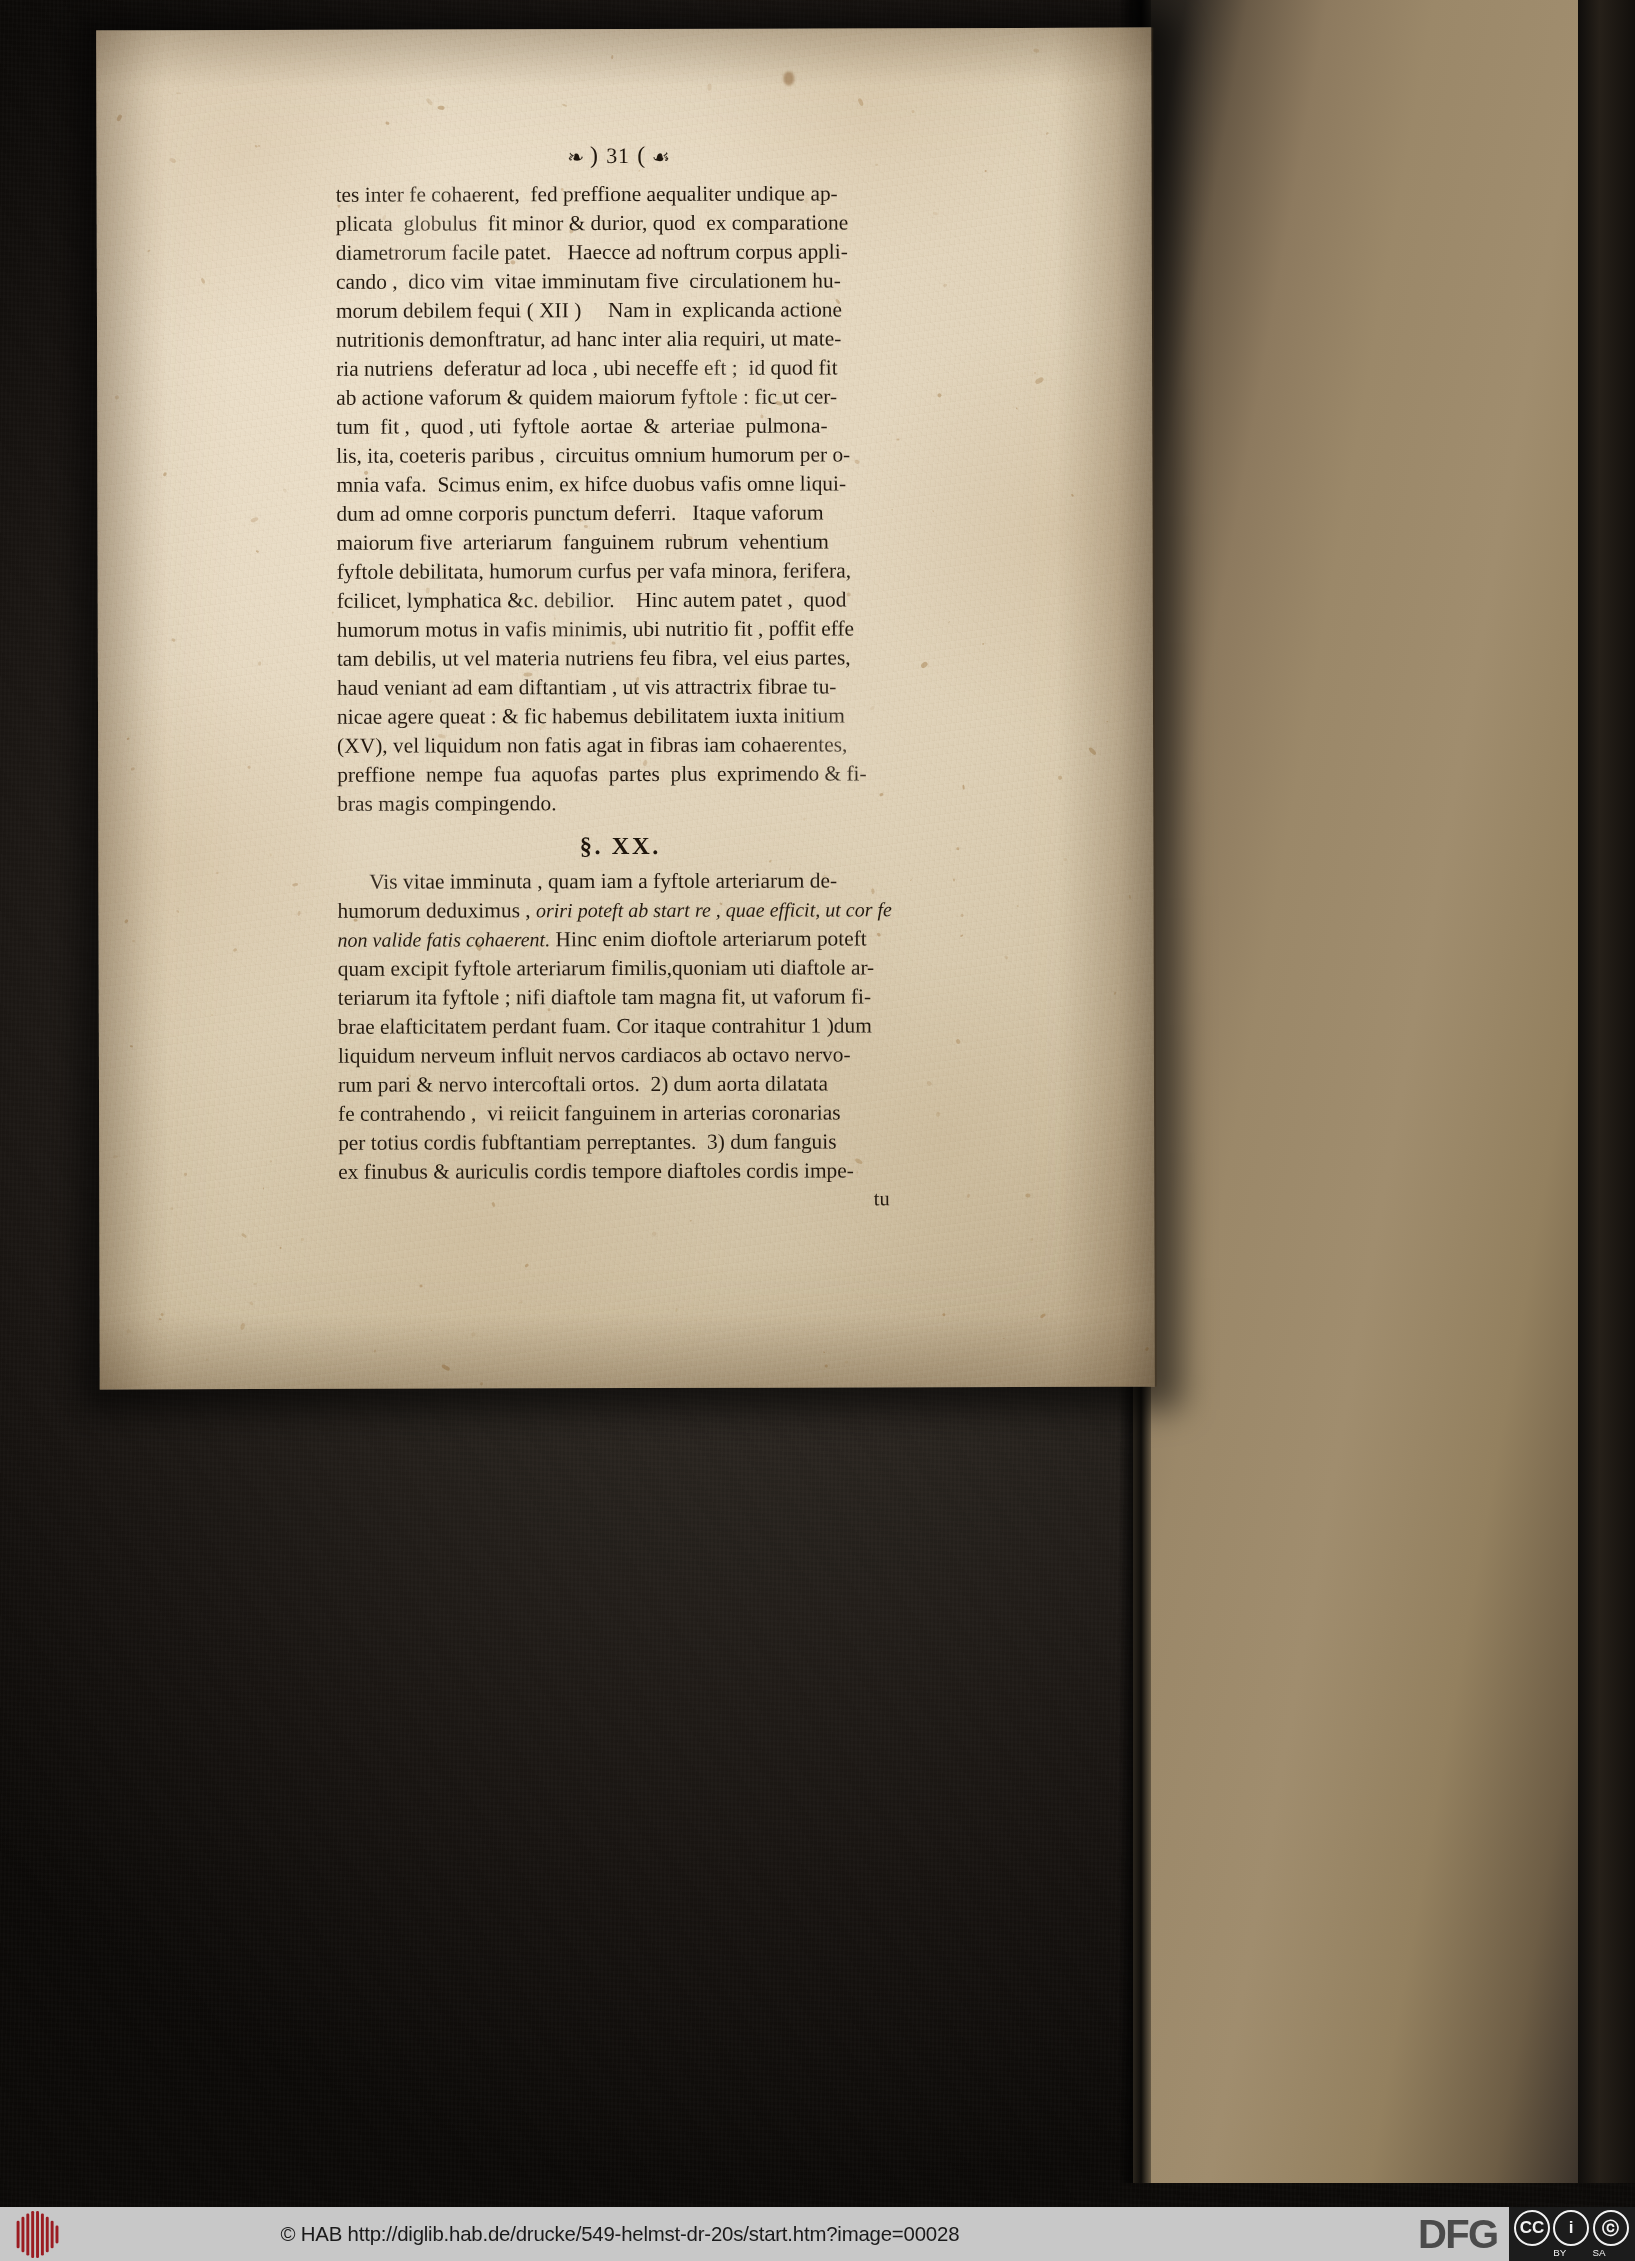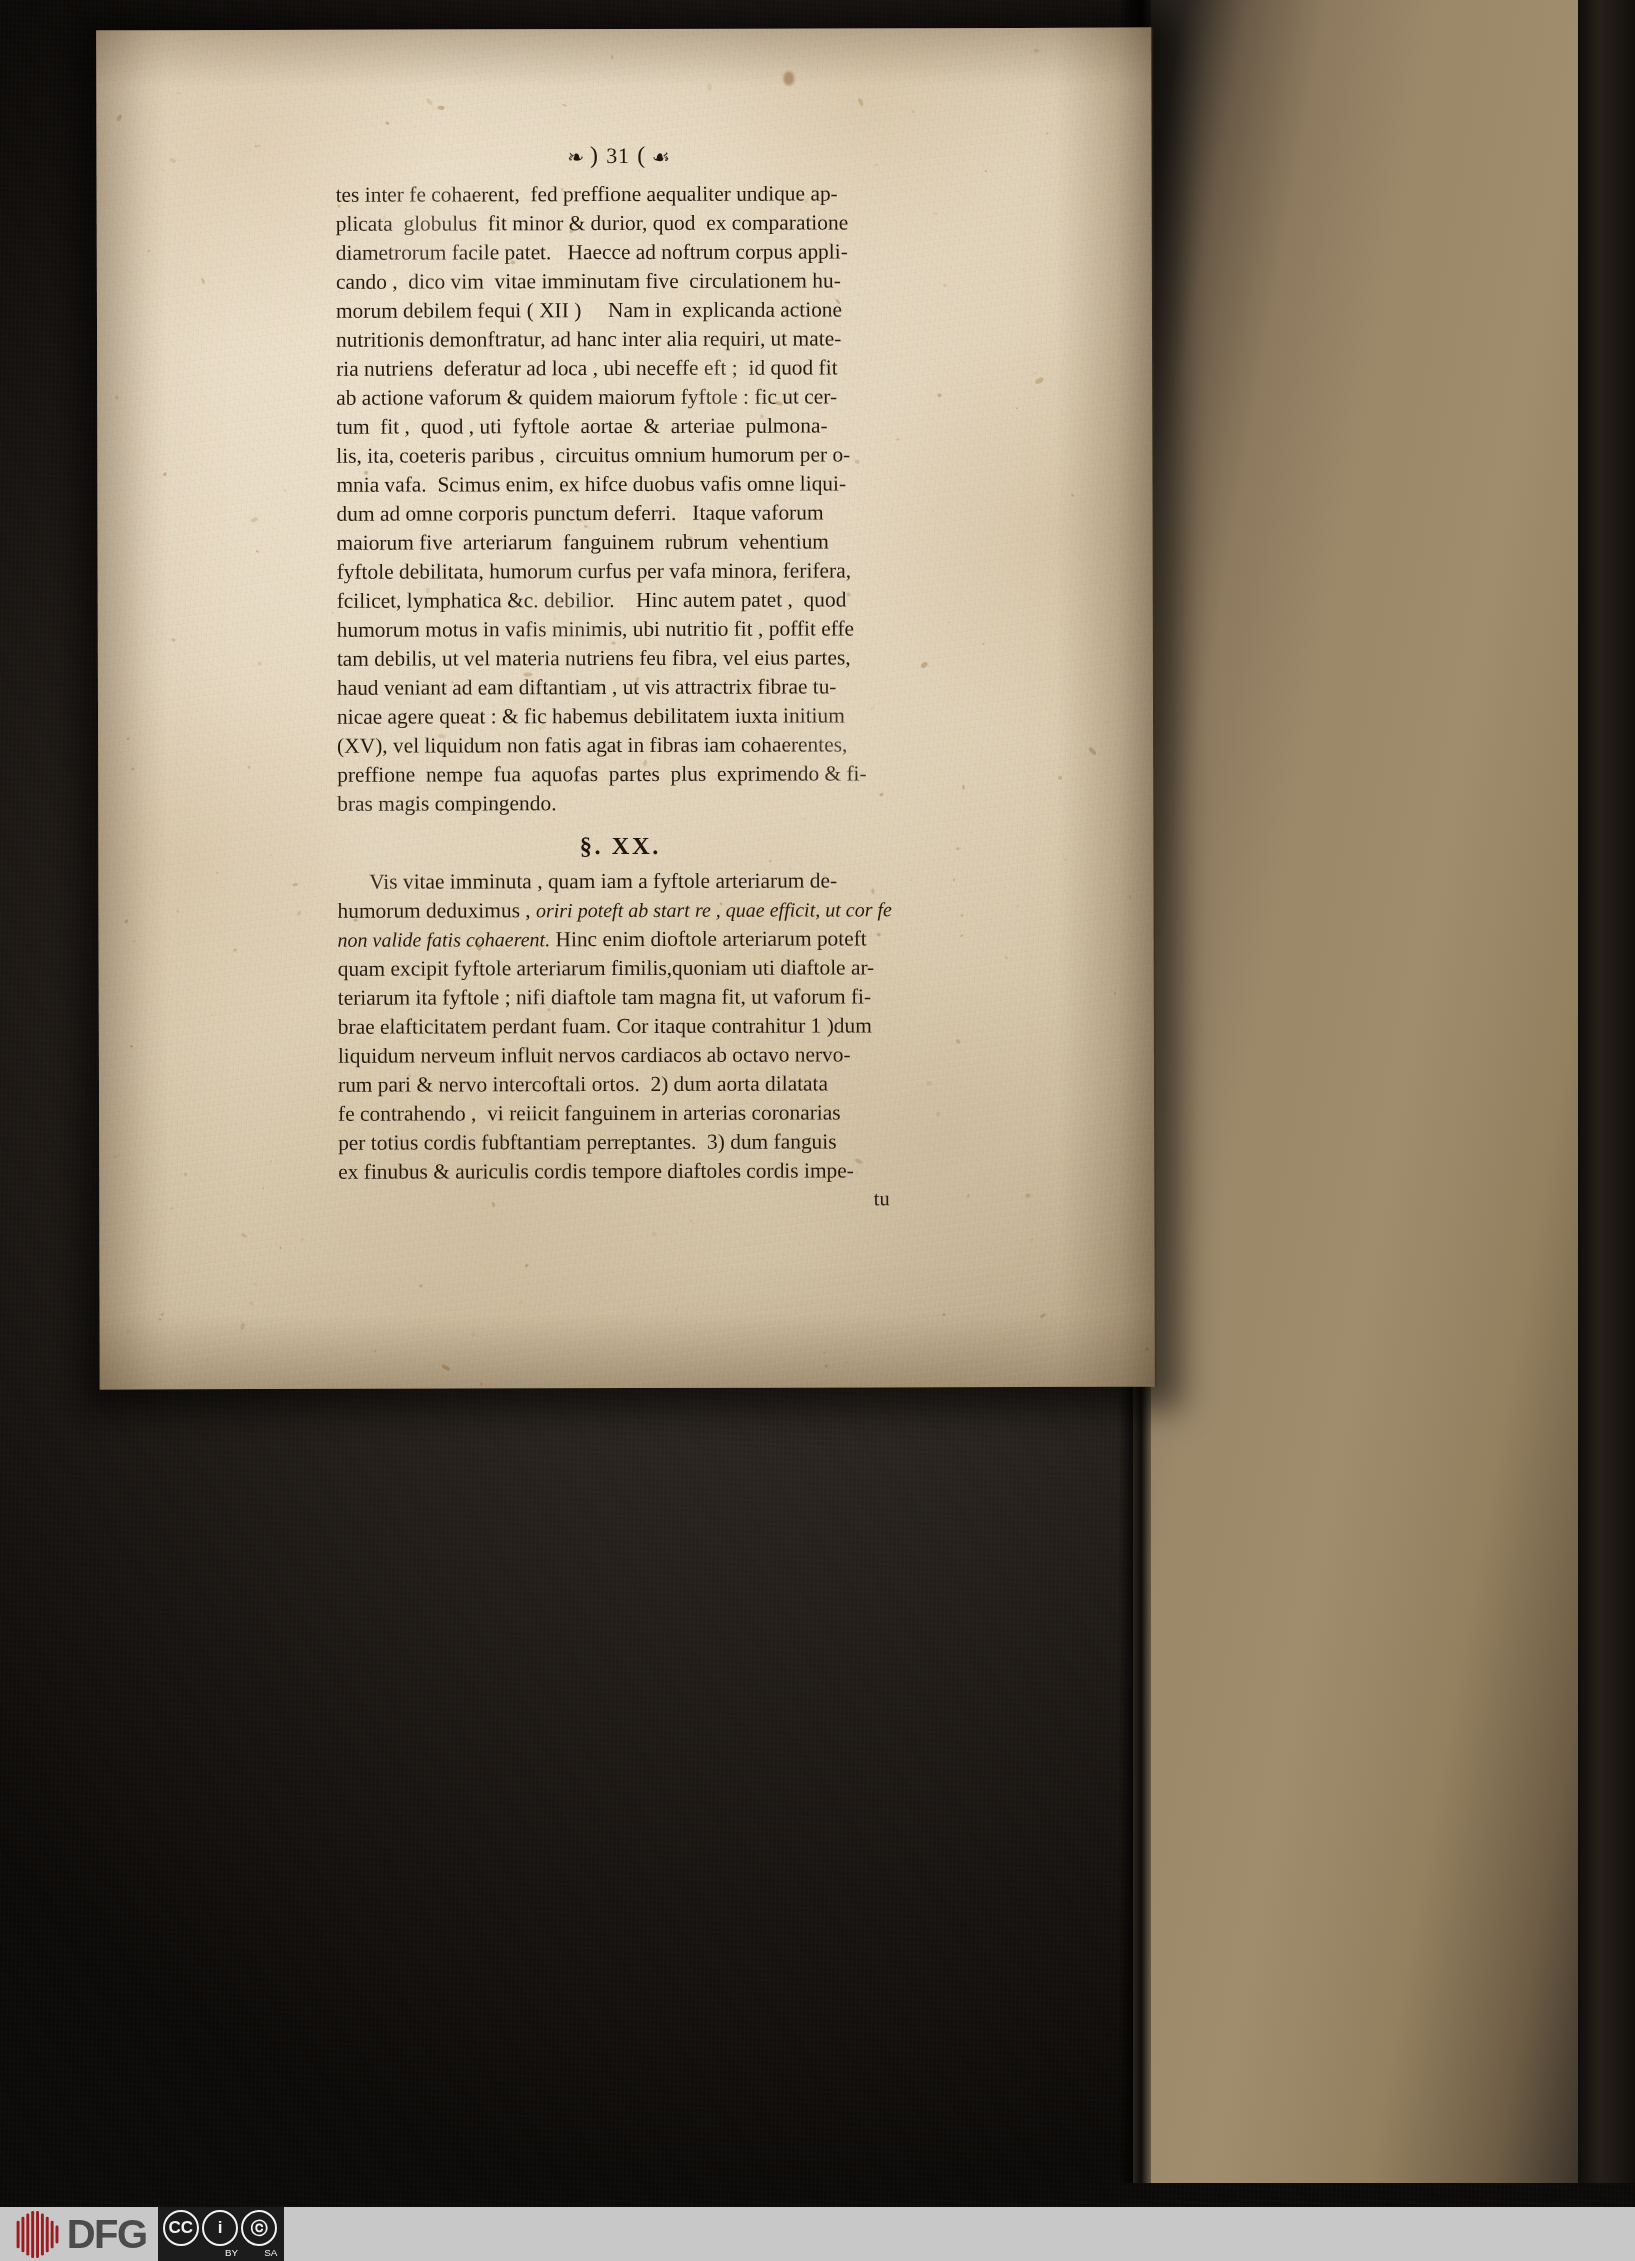--- a/index.html
+++ b/index.html
@@ -273,21 +273,21 @@
     border: 2.9px solid #f2f2f2;
     color: #f2f2f2;
     display: flex;
     align-items: center;
     justify-content: center;
     font-family: "Liberation Sans", sans-serif;
     font-weight: 700;
     font-size: 17px;
     box-sizing: border-box;
   }
-  .cc-unit { display: flex; flex-direction: column; align-items: flex-end; }
+  .cc-unit { display: flex; flex-direction: column; align-items: flex-start; }
   .cc-caption {
     font-family: "Liberation Sans", sans-serif;
     font-size: 9.8px;
     color: #f2f2f2;
     line-height: 1;
     margin-top: 1.6px;
   }
   .cc-spacer { height: 10.6px; }
 </style>
 </head>
@@ -570,20 +570,21 @@
         <rect x="22" y="0" width="3.6" height="58" rx="1.6"></rect>
         <rect x="28" y="0" width="3.6" height="58" rx="1.6"></rect>
         <rect x="34" y="3" width="3.6" height="52" rx="1.6"></rect>
         <rect x="40" y="7" width="3.6" height="44" rx="1.6"></rect>
         <rect x="46" y="12" width="3.6" height="34" rx="1.6"></rect>
         <rect x="52" y="18" width="3.6" height="22" rx="1.6"></rect>
       </g>
     </svg>
   </div>
 
+  <div id="footer-credit">© HAB http://diglib.hab.de/drucke/549-helmst-dr-20s/start.htm?image=00028</div>
 
   <div id="dfg-logo">DFG</div>
 
   <div id="cc-badge">
     <div class="cc-unit">
       <div class="cc-circle">CC</div>
       <div class="cc-caption cc-spacer"></div>
     </div>
     <div class="cc-unit">
       <div class="cc-circle">i</div>

